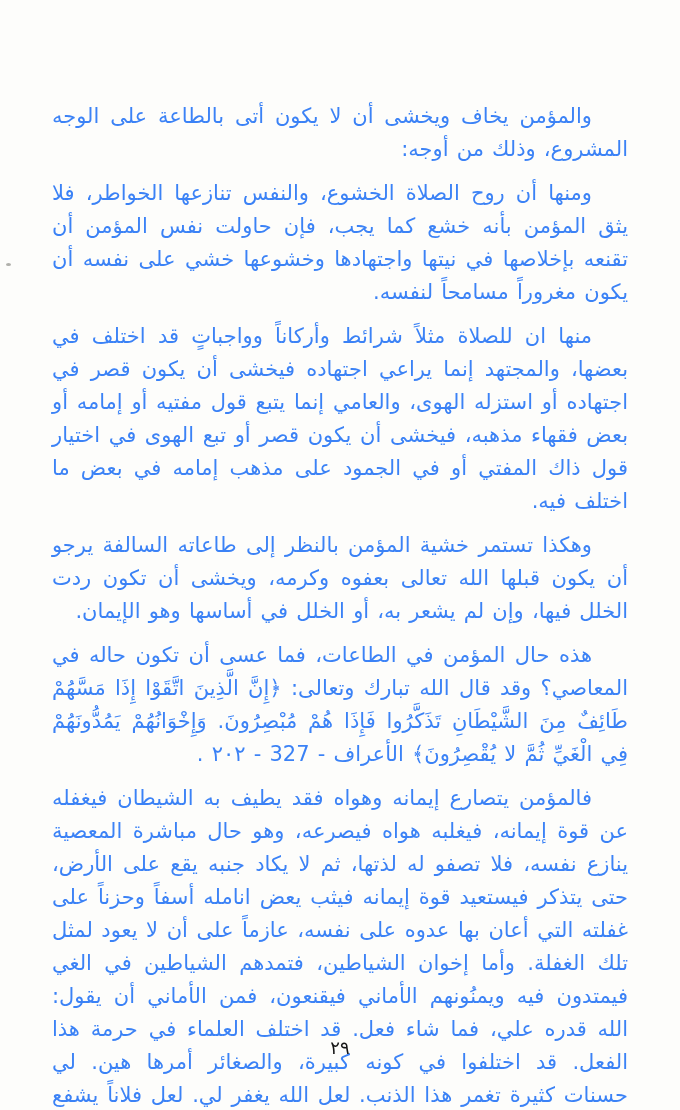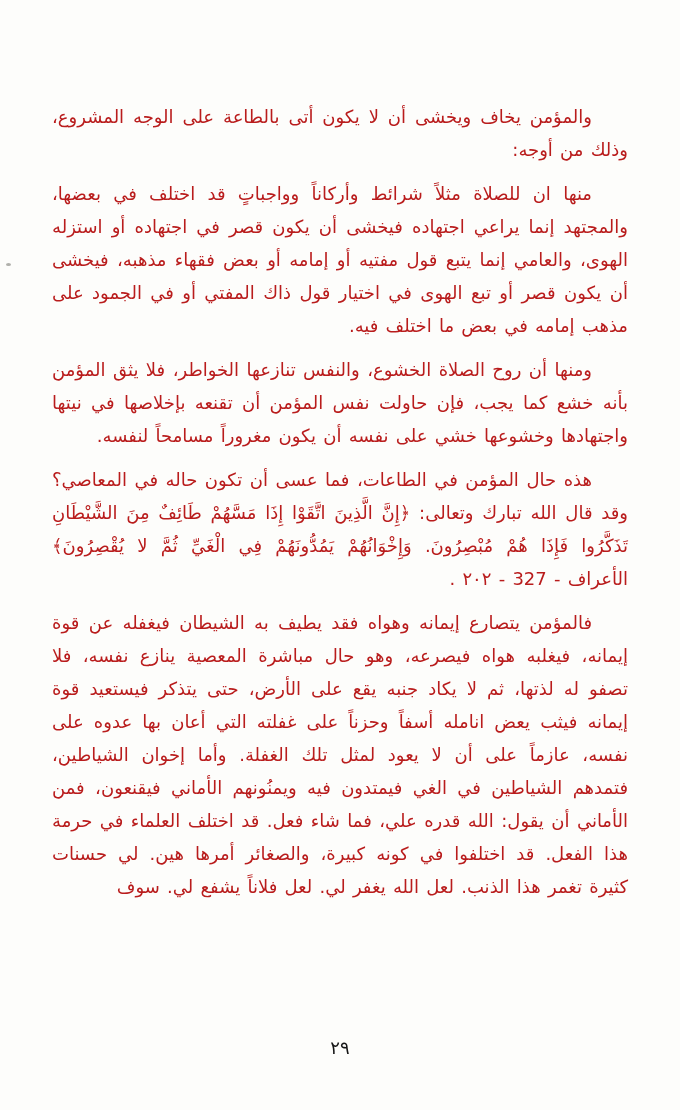--- a/index.html
+++ b/index.html
@@ -22,26 +22,26 @@
   }
   .text-block {
     position: absolute;
     top: 100px;
     right: 52px;
     left: 52px;
     direction: rtl;
   }
   p.para {
     margin: 0 0 11px 0;
-    font-size: 18px;
+    font-size: 21px;
     line-height: 33px;
     text-align: justify;
     text-align-last: right;
     text-indent: 36px;
-    color: #b91c1c;
+    color: #3b82f6;
     letter-spacing: 0.1px;
     word-spacing: 1.5px;
   }
   p.para:last-child {
     margin-bottom: 16px;
   }
   .page-number {
     position: absolute;
     bottom: 52px;
     left: 0;
@@ -64,21 +64,22 @@
 </style>
 </head>
 <body>
 
 <div class="page">
 
   <span class="scan-speck"></span>
 
   <div class="text-block">
     <p class="para">والمؤمن يخاف ويخشى أن لا يكون أتى بالطاعة على الوجه المشروع، وذلك من أوجه:</p>
+    <p class="para">ومنها أن روح الصلاة الخشوع، والنفس تنازعها الخواطر، فلا يثق المؤمن بأنه خشع كما يجب، فإن حاولت نفس المؤمن أن تقنعه بإخلاصها في نيتها واجتهادها وخشوعها خشي على نفسه أن يكون مغروراً مسامحاً لنفسه.</p>
     <p class="para">منها ان للصلاة مثلاً شرائط وأركاناً وواجباتٍ قد اختلف في بعضها، والمجتهد إنما يراعي اجتهاده فيخشى أن يكون قصر في اجتهاده أو استزله الهوى، والعامي إنما يتبع قول مفتيه أو إمامه أو بعض فقهاء مذهبه، فيخشى أن يكون قصر أو تبع الهوى في اختيار قول ذاك المفتي أو في الجمود على مذهب إمامه في بعض ما اختلف فيه.</p>
-    <p class="para">ومنها أن روح الصلاة الخشوع، والنفس تنازعها الخواطر، فلا يثق المؤمن بأنه خشع كما يجب، فإن حاولت نفس المؤمن أن تقنعه بإخلاصها في نيتها واجتهادها وخشوعها خشي على نفسه أن يكون مغروراً مسامحاً لنفسه.</p>
+    <p class="para">وهكذا تستمر خشية المؤمن بالنظر إلى طاعاته السالفة يرجو أن يكون قبلها الله تعالى بعفوه وكرمه، ويخشى أن تكون ردت الخلل فيها، وإن لم يشعر به، أو الخلل في أساسها وهو الإيمان.</p>
     <p class="para">هذه حال المؤمن في الطاعات، فما عسى أن تكون حاله في المعاصي؟ وقد قال الله تبارك وتعالى: ﴿إِنَّ الَّذِينَ اتَّقَوْا إِذَا مَسَّهُمْ طَائِفٌ مِنَ الشَّيْطَانِ تَذَكَّرُوا فَإِذَا هُمْ مُبْصِرُونَ. وَإِخْوَانُهُمْ يَمُدُّونَهُمْ فِي الْغَيِّ ثُمَّ لا يُقْصِرُونَ﴾ الأعراف - 327 - ٢٠٢ .</p>
     <p class="para">فالمؤمن يتصارع إيمانه وهواه فقد يطيف به الشيطان فيغفله عن قوة إيمانه، فيغلبه هواه فيصرعه، وهو حال مباشرة المعصية ينازع نفسه، فلا تصفو له لذتها، ثم لا يكاد جنبه يقع على الأرض، حتى يتذكر فيستعيد قوة إيمانه فيثب يعض انامله أسفاً وحزناً على غفلته التي أعان بها عدوه على نفسه، عازماً على أن لا يعود لمثل تلك الغفلة. وأما إخوان الشياطين، فتمدهم الشياطين في الغي فيمتدون فيه ويمنُونهم الأماني فيقنعون، فمن الأماني أن يقول: الله قدره علي، فما شاء فعل. قد اختلف العلماء في حرمة هذا الفعل. قد اختلفوا في كونه كبيرة، والصغائر أمرها هين. لي حسنات كثيرة تغمر هذا الذنب. لعل الله يغفر لي. لعل فلاناً يشفع لي. سوف</p>
   </div>
 
   <div class="page-number">٢٩</div>
 
 </div>
 
 </body></html>

